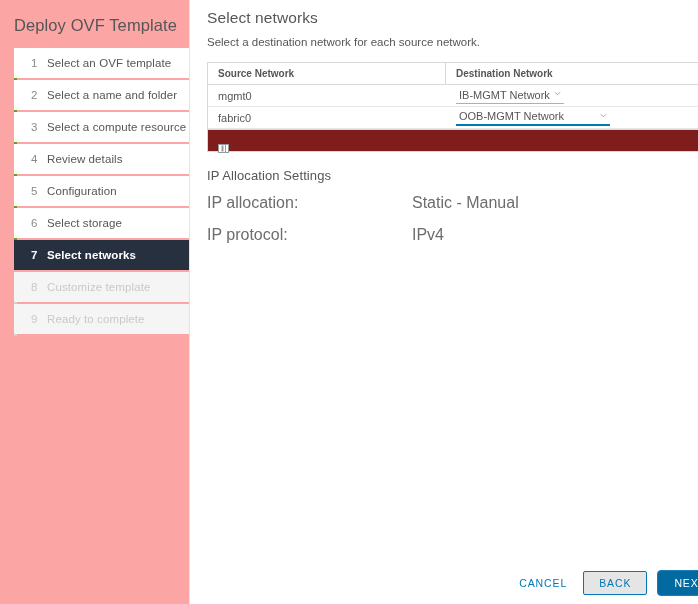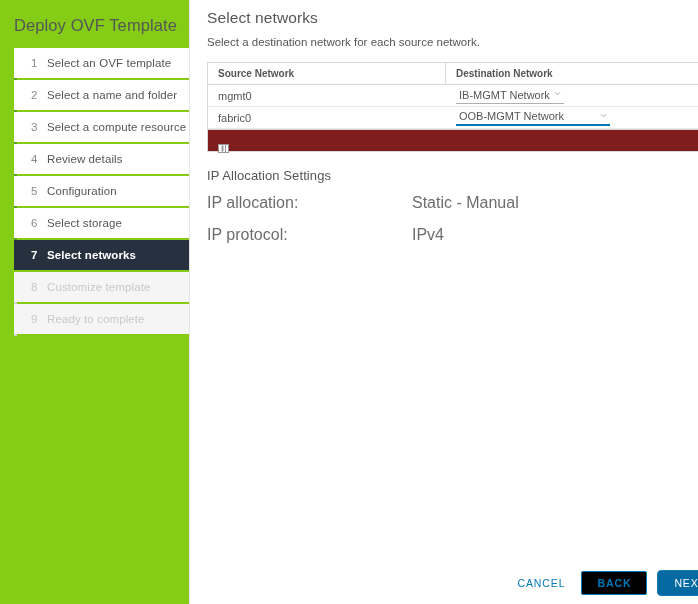--- a/index.html
+++ b/index.html
@@ -17,21 +17,21 @@
     height: 604px;
     background: #ffffff;
     overflow: hidden;
     display: flex;
   }
 
   
   #sidebar {
     width: 190px;
     height: 604px;
-    background: #84cc16;
+    background: #fca5a5;
     border-right: 1px solid #e4e4e4;
     flex: 0 0 190px;
     position: relative;
   }
 
   #wizard-title {
     font-size: 16.5px;
     color: #565656;
     font-weight: 400;
     padding: 14px 0 0 14px;
@@ -233,25 +233,24 @@
     font-family: "Liberation Sans", sans-serif;
   }
   .btn.link {
     color: #0079b8;
     background: none;
     border: none;
     padding: 4px 6px;
   }
   .btn.outline {
     color: #0079b8;
-    background: #000000;
+    background: #e5e5e5;
     border: 1px solid #0079b8;
     border-radius: 2px;
     padding: 5px 15px;
-    font-weight: bold;
   }
   .btn.solid {
     color: #ffffff;
     background: #0369a1;
     border: 1px solid #1a7bb9;
     border-radius: 4px;
     padding: 6px 16px;
   }
 </style>
 </head>

